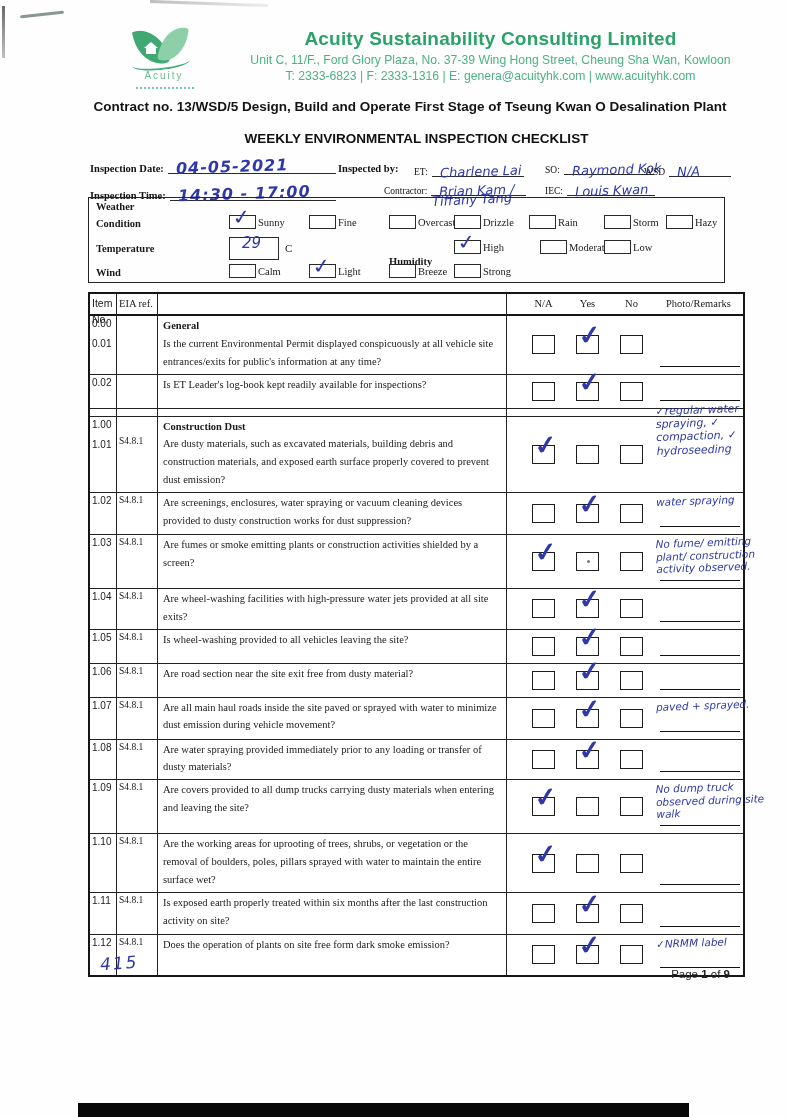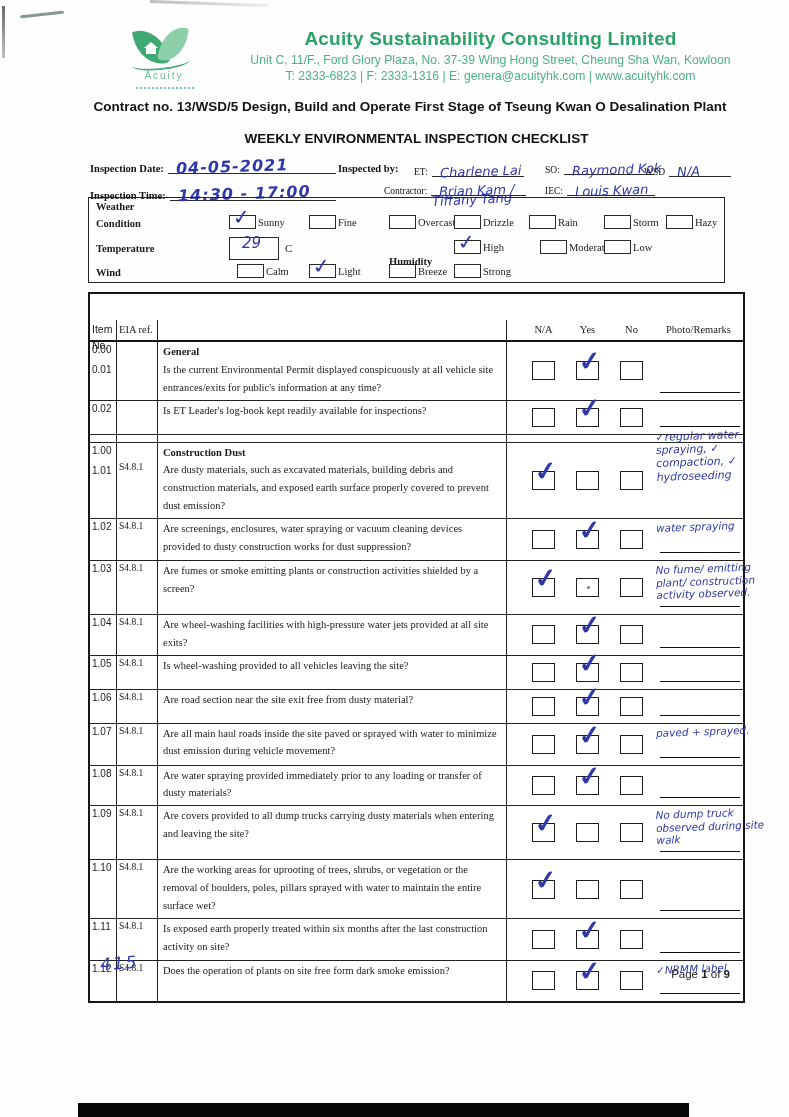--- a/index.html
+++ b/index.html
@@ -65,21 +65,21 @@
     font-style:normal; transform:rotate(-8deg) scaleX(1.1); }
   .tempbox { position:absolute; left:140px; top:-3px; width:50px; height:23px;
     border:1.6px solid #2a2a2a; }
   .tempink { position:absolute; left:12px; top:-4px; font-size:15px; font-style:italic; }
   .tempunit { position:absolute; left:196px; top:2px; font-size:11px; }
   .w-hlbl { position:absolute; left:300px; top:16px; font-size:10.5px; font-weight:bold; }
   
   .tbl { position:absolute; left:88px; top:292px; width:657px;
     border:2px solid #161616; border-top-width:2.5px; background:#fff; }
   .t-head, .t-row { display:grid; grid-template-columns:27px 41px 349px 240px; }
-  .t-head { height:22px; border-bottom:2px solid #141414;margin-top:26px; }
+  .t-head { height:22px; border-bottom:2px solid #141414; }
   .t-row { border-bottom:1.4px solid #222; }
   .t-row:last-child { border-bottom:none; }
   .c-item, .c-eia, .c-q { border-right:1.3px solid #222; }
   .c-item { padding:2px 1px 0 2px; font-family:"Liberation Sans",sans-serif; font-size:10px; }
   .c-item div { margin-bottom:9px; }
   .c-eia { padding:2px 1px 0 2px; font-size:9.5px; }
   .c-eia.push { padding-top:19px; }
   .c-q { padding:1px 6px 3px 5px; font-size:10.5px; line-height:1.7; }
   .q-sec { font-weight:bold; }
   .c-zone { display:flex; padding-left:14px; position:relative; }
@@ -212,21 +212,21 @@
           <span class="wsq"></span>
           <span class="olbl">Moderate</span>
         </div>
         <div class="w-opt" style="left: 515px;">
           <span class="wsq"></span>
           <span class="olbl">Low</span>
         </div>
       </div>
     <div class="w-row" style="top:66px;">
       <span class="w-lbl">Wind</span>
-    <div class="w-opt" style="left: 148px;">
+    <div class="w-opt" style="left: 140px;">
           <span class="wsq"></span>
           <span class="olbl">Calm</span>
         </div>
         <div class="w-opt" style="left: 220px;">
           <span class="wsq">
             <span class="wcheck ink">✓</span>
           </span>
           <span class="olbl">Light</span>
         </div>
         <div class="w-opt" style="left: 300px;">

